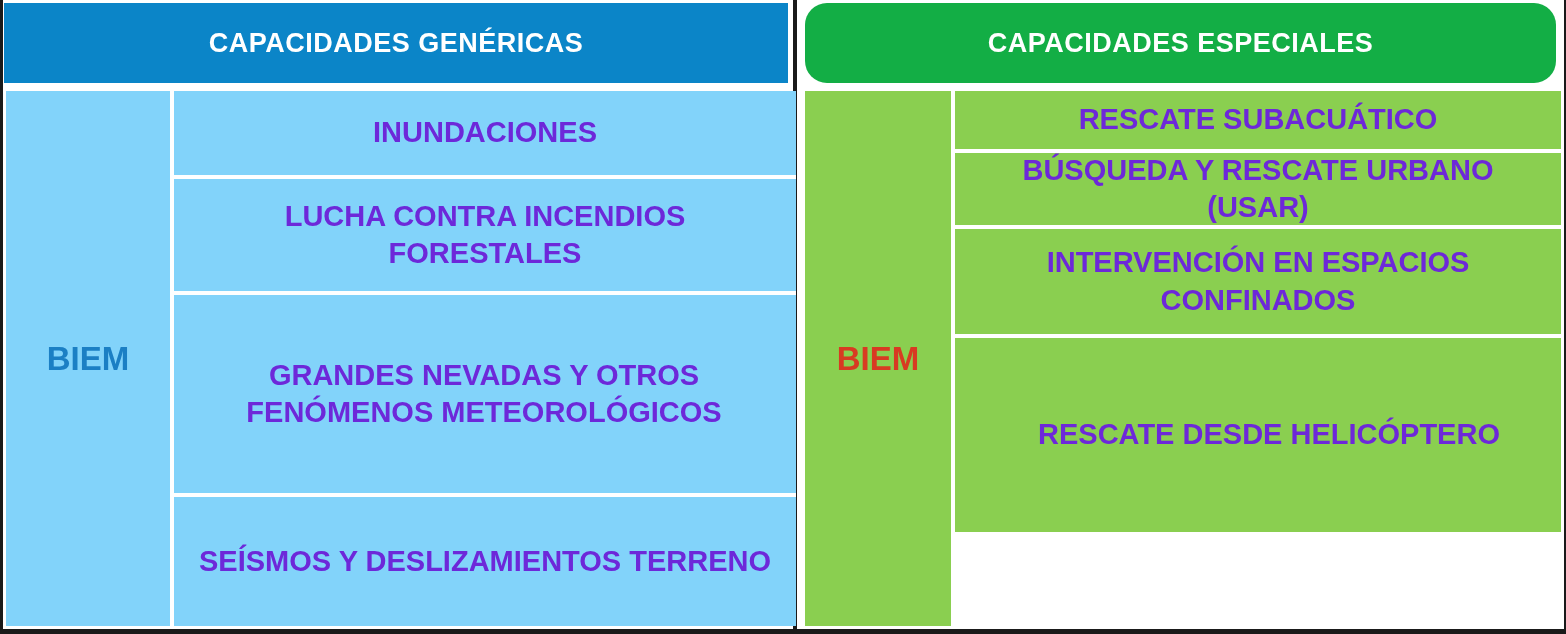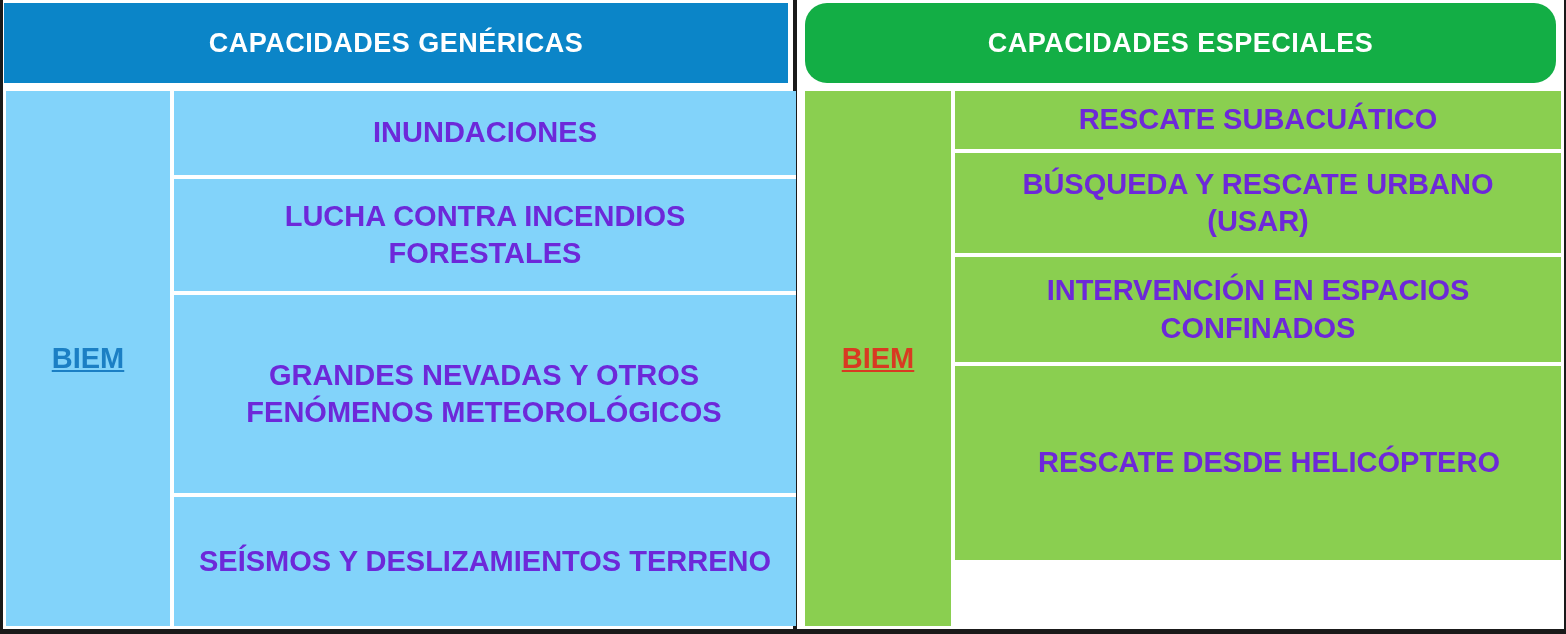--- a/index.html
+++ b/index.html
@@ -103,22 +103,21 @@
     height: 535px;
   }
 
   
   .biem-cell {
     box-sizing: border-box;
     display: flex;
     align-items: center;
     justify-content: center;
     font-weight: bold;
-    font-size: 29px;
-    text-decoration: underline;
+    font-size: 33px;
   }
   .biem-generic {
     width: 168px;
     background: #82D3FA;
     color: #1B7FC4;
     border-right: 4px solid #ffffff;
   }
   .biem-special {
     width: 150px;
     background: #8ACF50;
@@ -154,21 +153,21 @@
 
   
   .lrow-0 { height: 116px; }
   .lrow-1 { height: 88px; }
   .lrow-2 { height: 202px; padding-left: 12px; }
   .lrow-3 { height: 129px; }
 
   
   .rrow-0 { height: 62px; }
   .rrow-1 { height: 127px; }
-  .rrow-2 { height: 104px; }
+  .rrow-2 { height: 76px; }
   .rrow-3 { height: 109px; }
   .rrow-4 { height: 194px; padding-left: 36px; }
 </style>
 </head>
 <body>
 
 <div class="stage">
 
   <div class="frame-left"></div>
   <div class="frame-mid"></div>

